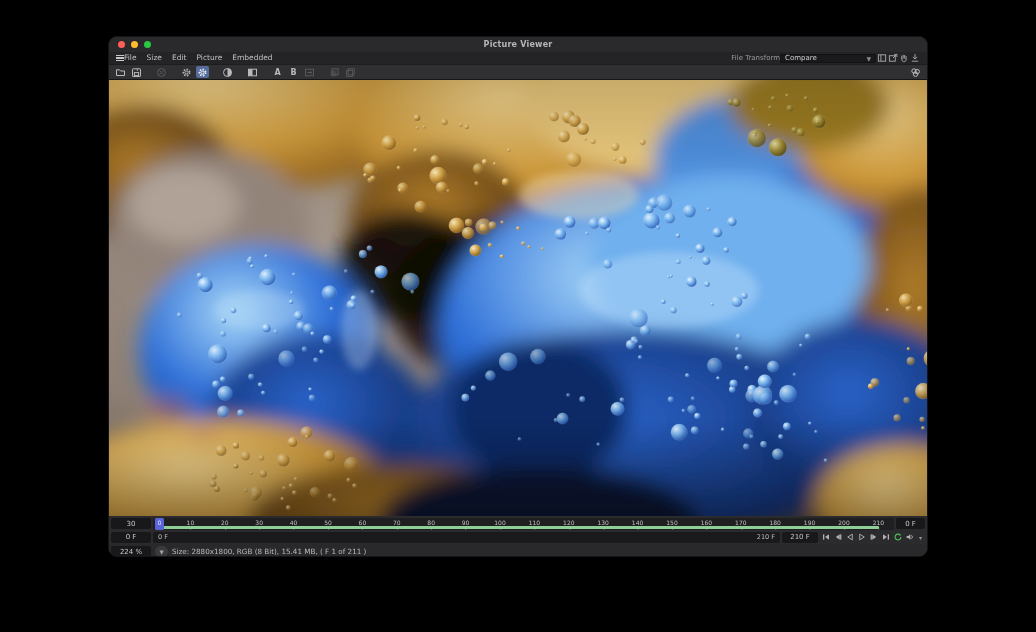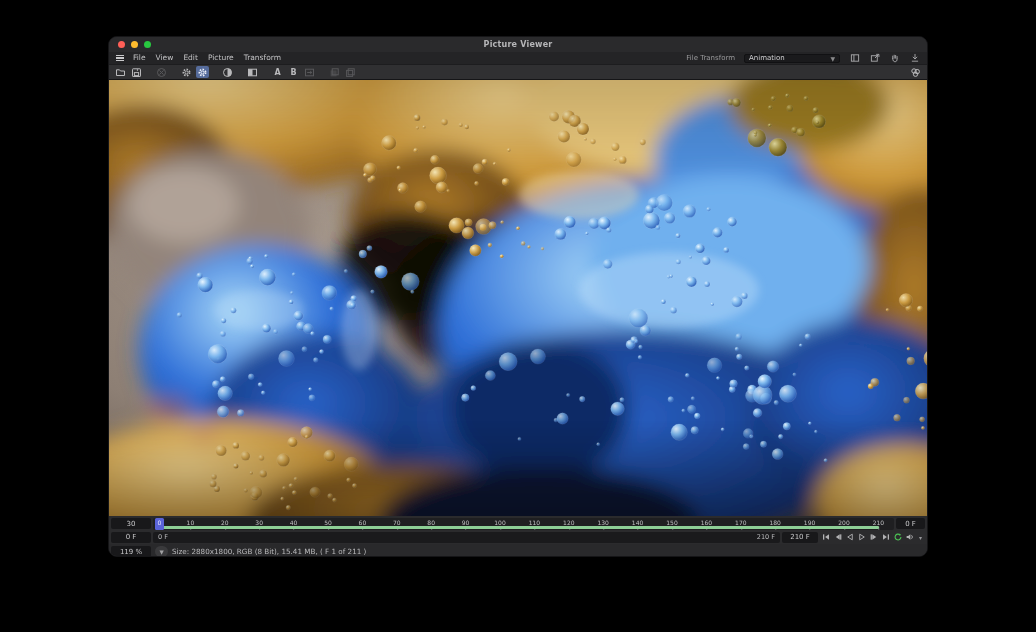--- a/index.html
+++ b/index.html
@@ -13,21 +13,21 @@
 
   
   .titlebar{height:15px;background:#2a2a2c;position:relative;
             display:flex;align-items:center;justify-content:center;}
   .lights{position:absolute;left:9px;top:4px;display:flex;gap:6px;}
   .light{width:7px;height:7px;border-radius:50%;}
   .title{font-size:8px;font-weight:bold;color:#b6b6b8;letter-spacing:.2px;}
 
   
   .menurow{height:12px;background:#242426;display:flex;align-items:center;
-           padding:0 7px;gap:9px;}
+           padding:0 7px;}
   .burger{display:flex;flex-direction:column;gap:1.5px;}
   .burger i{display:block;width:8px;height:1.2px;background:#c8c8ca;}
   .menus{display:flex;gap:10px;}
   .menu-item{font-size:7.5px;color:#c2c2c4;line-height:12px;}
   .mspacer{flex:1;}
   .vt-label{font-size:7px;color:#98989a;}
   .vt-select{width:96px;height:9px;background:#1a1a1c;border:1px solid #111113;
              border-radius:2px;display:flex;align-items:center;justify-content:space-between;
              padding:0 4px;font-size:7px;color:#d0d0d2;}
   .vt-select .car{font-size:6px;color:#8a8a8c;}
@@ -97,29 +97,29 @@
   </div>
 
   <div class="menurow">
     <span class="burger">
         <i></i>
         <i></i>
         <i></i>
       </span>
     <span class="menus">
         <span class="menu-item" style="--i: 0;">File</span>
-        <span class="menu-item" style="--i: 1;">View</span>
+        <span class="menu-item" style="--i: 1;">Size</span>
         <span class="menu-item" style="--i: 2;">Edit</span>
         <span class="menu-item" style="--i: 3;">Picture</span>
-        <span class="menu-item" style="--i: 4;">Transform</span>
+        <span class="menu-item" style="--i: 4;">Embedded</span>
       </span>
     <span class="mspacer"></span>
     <span class="vt-label">File Transform</span>
     <span class="vt-select">
-      <span>Animation</span>
+      <span>Compare</span>
       <span class="car">▼</span>
     </span>
     <span class="mico">
       <svg width="10" height="10" viewBox="0 0 11 11">
           <rect x="1.5" y="2" width="8" height="7" fill="none" stroke="currentColor" stroke-width="1"></rect>
           <line x1="4.3" y1="2" x2="4.3" y2="9" stroke="currentColor" stroke-width="1"></line>
         </svg>
     </span>
     <span class="mico">
       <svg width="10" height="10" viewBox="0 0 11 11">
@@ -631,19 +631,19 @@
           <svg width="10" height="10" viewBox="0 0 11 11">
               <path d="M1.8 4.3 h1.7 L5.9 2.4 v6.2 L3.5 6.7 H1.8 z" fill="currentColor"></path>
               <path d="M7.2 3.6 a2.6 2.6 0 0 1 0 3.8" fill="none" stroke="currentColor" stroke-width="1"></path>
             </svg>
         </span>
         <span class="drop">▾</span>
       </div>
     </div>
 
     <div class="brow statusrow">
-      <span class="nbox w40">119 %</span>
+      <span class="nbox w40">224 %</span>
       <span class="zoomdrop">▼</span>
       <span class="statustext">Size: 2880x1800, RGB (8 Bit), 15.41 MB,  ( F 1 of 211 )</span>
     </div>
 
   </div>
 </div>
 
 </body></html>

